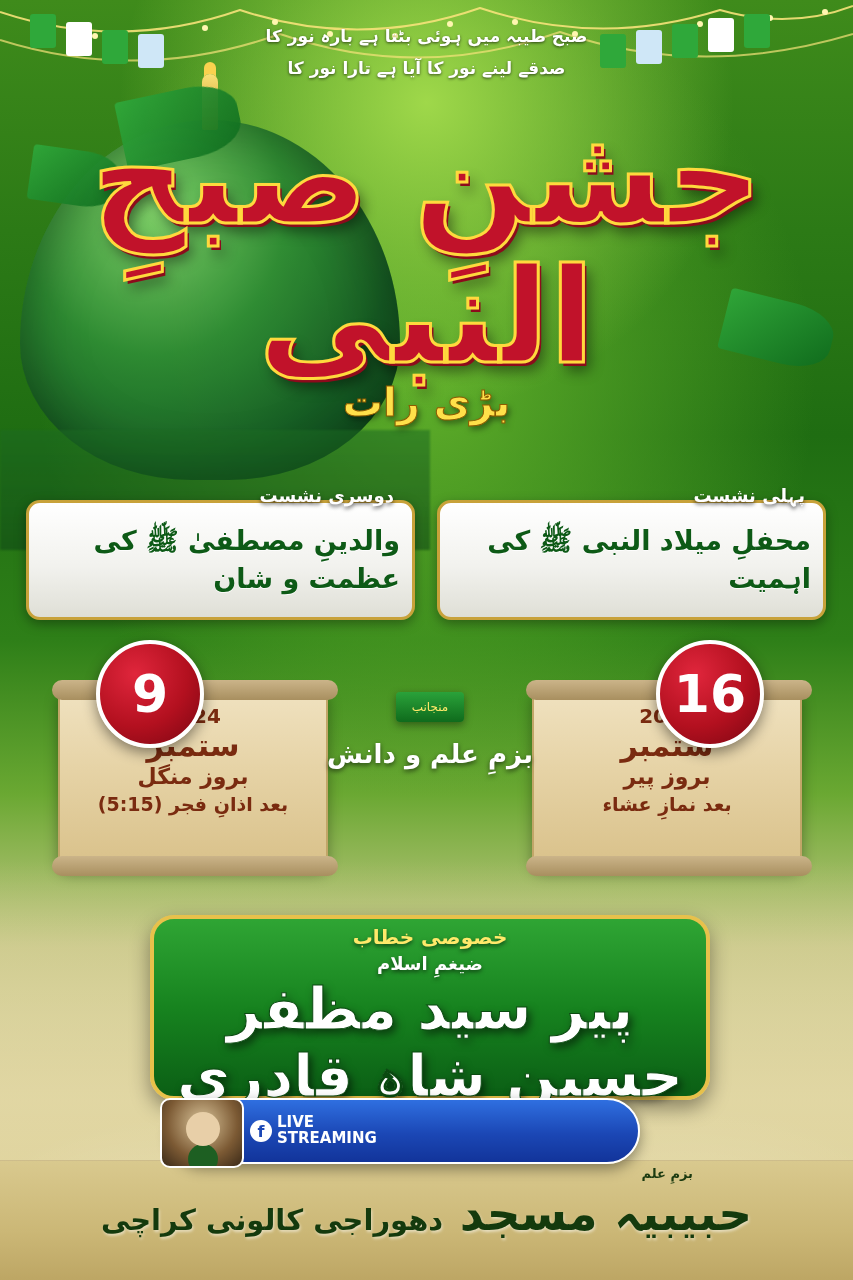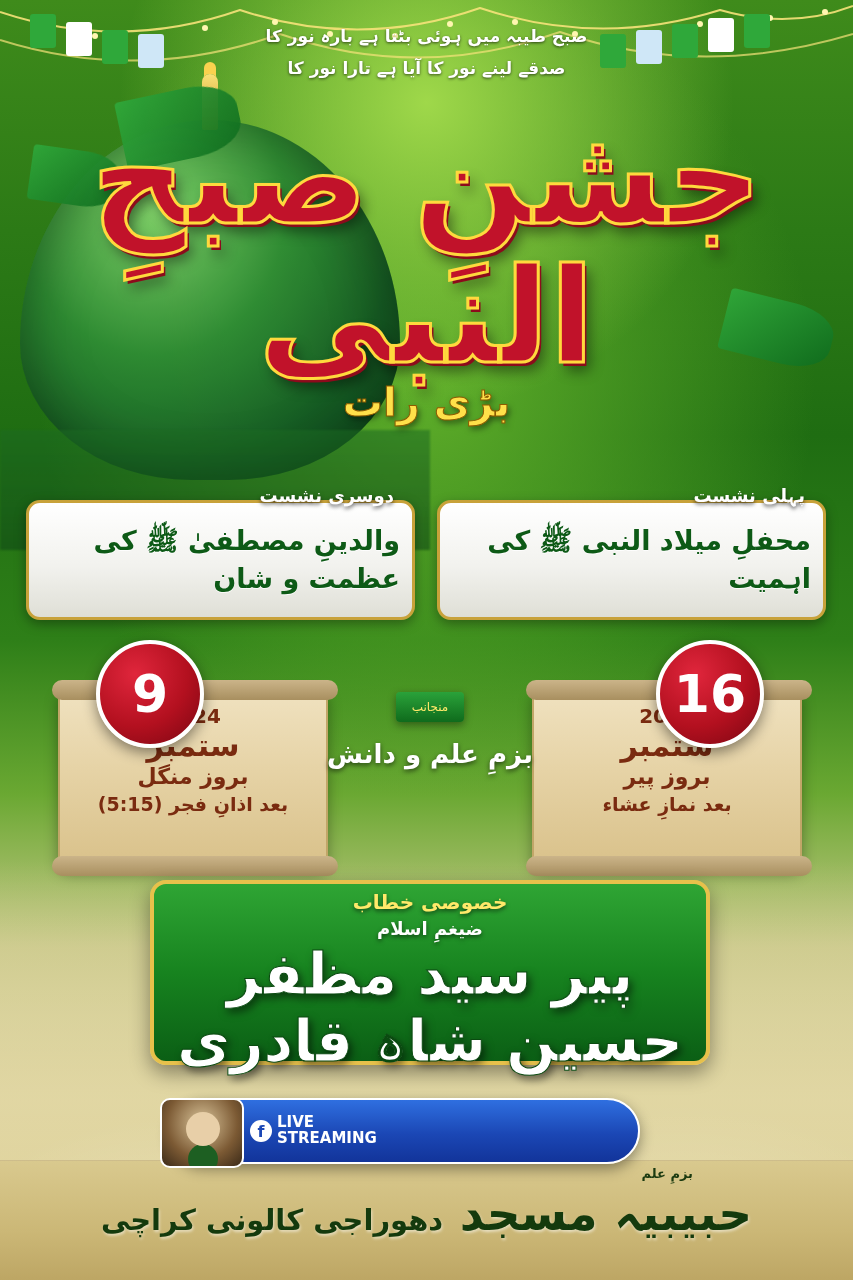--- a/index.html
+++ b/index.html
@@ -172,24 +172,24 @@
     color:#ffe96a; font-size:12px; font-weight:normal;
     box-shadow:0 3px 8px rgba(0,0,0,.4);
   }
   .ribbon-text {
     margin-top:14px; color:#ffffff; font-size:26px; font-weight:bold;
     line-height:1.45; text-shadow:0 2px 5px rgba(0,0,0,.6);
   }
 
   
   .speaker-panel {
-    position:absolute; left:150px; top:880px; width:560px; height:185px; z-index:9;
+    position:absolute; left:150px; top:915px; width:560px; height:185px; z-index:9;
     background:linear-gradient(180deg,#2fa534 0%, #17831f 50%, #0b5f15 100%);
     border:4px solid #e7c14b;
-    border-radius:16px;
+    border-radius:24px;
     box-shadow:0 8px 20px rgba(0,0,0,.4);
     direction:rtl; text-align:center;
   }
   .speaker-top {
     margin-top:6px; color:#ffe96a; font-size:20px; font-weight:bold;
     text-shadow:0 2px 4px rgba(0,0,0,.55);
   }
   .speaker-title {
     color:#ffffff; font-size:18px; font-weight:bold; margin-top:4px;
     text-shadow:0 2px 4px rgba(0,0,0,.55);

